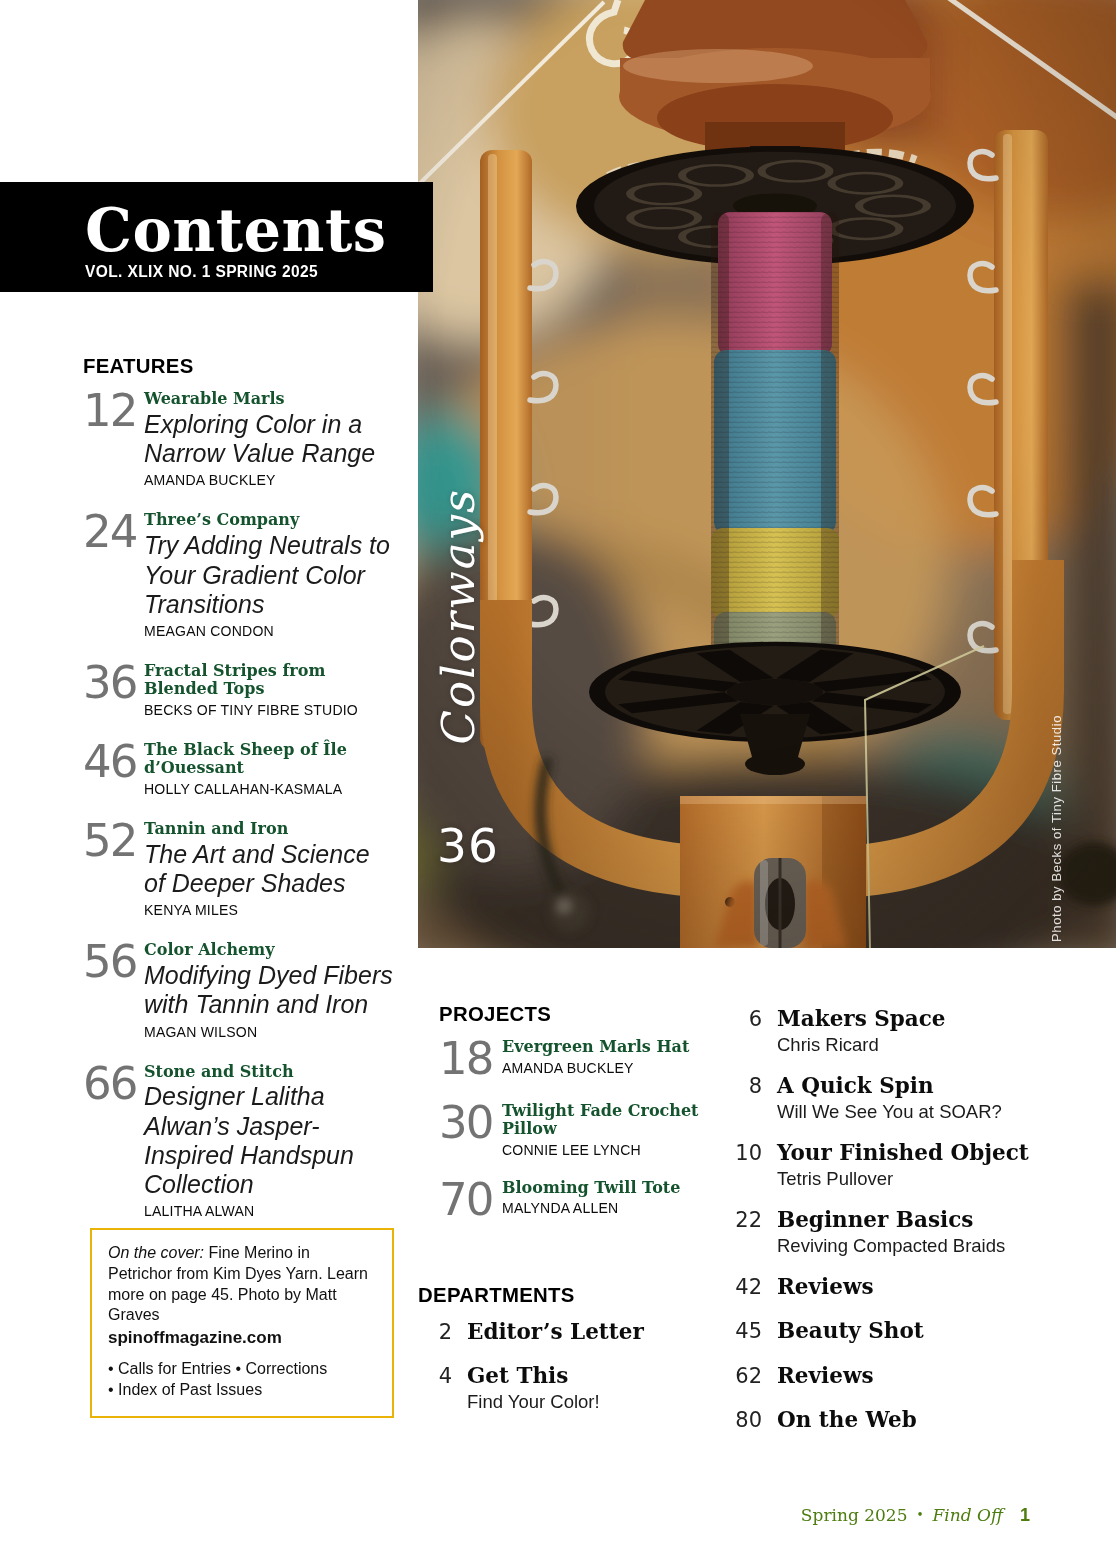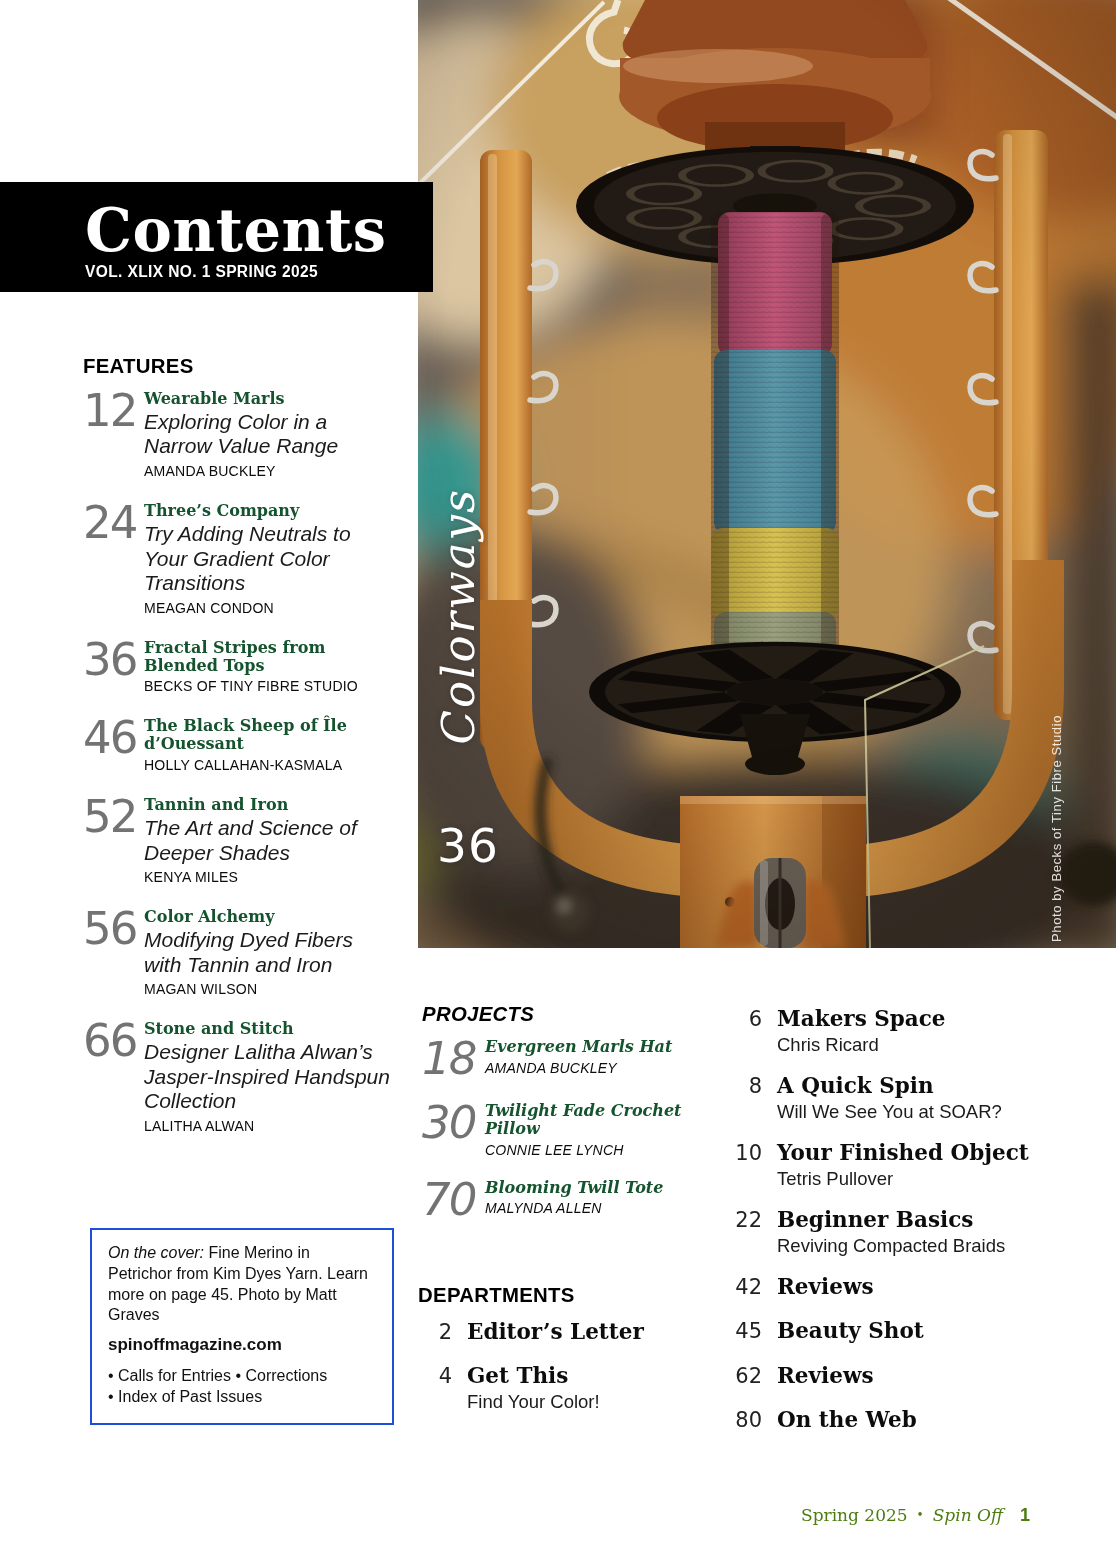--- a/index.html
+++ b/index.html
@@ -29,44 +29,44 @@
   .sec-h{font-size:21px;font-weight:bold;letter-spacing:.3px;color:#000;margin:0 0 12px 0;
          transform:scaleX(.97);transform-origin:left;}
 
   
   .features{position:absolute;left:83px;top:354px;width:330px;z-index:2;}
   .f-item{display:flex;margin-bottom:23px;}
   .f-num{flex:0 0 60px;font-family:"DejaVu Sans",sans-serif;font-size:45px;line-height:.95;
          color:#737373;letter-spacing:-2px;}
   .f-body{margin-left:1px;max-width:250px;}
   .f-title{font-family:"DejaVu Serif",serif;font-weight:bold;font-size:16px;line-height:1.12;color:#14532d;}
-  .f-sub{font-style:italic;font-size:21px;line-height:1.17;color:#1b1b1b;margin-top:2px;}
+  .f-sub{font-style:italic;font-size:25px;line-height:1.17;color:#1b1b1b;margin-top:2px;}
   .f-sub:empty{display:none;}
   .f-auth{font-size:14.5px;letter-spacing:.2px;margin-top:4px;color:#0c0c0c;transform:scaleX(.97);transform-origin:left;}
 
-  .projects{position:absolute;left:422px;top:1002px;width:310px;z-index:2;font-style:italic;}
+  .projects{position:absolute;left:439px;top:1002px;width:310px;z-index:2;}
   .projects .f-num{flex:0 0 62px;}
   .projects .f-item{margin-bottom:21px;}
 
   
   .departments{position:absolute;left:418px;top:1283px;width:310px;z-index:2;}
   .deps-right{position:absolute;left:728px;top:1006px;width:350px;z-index:2;}
   .d-item{display:flex;margin-bottom:17px;}
   .d-num{flex:0 0 34px;text-align:right;font-family:"DejaVu Sans",sans-serif;font-size:21px;
          color:#222;margin-right:15px;line-height:1.3;}
   .d-body{}
   .d-title{font-family:"DejaVu Serif",serif;font-weight:bold;font-size:21.5px;line-height:1.2;color:#0c0c0c;}
   .d-sub{font-size:18.5px;line-height:1.2;color:#1b1b1b;margin-top:2px;}
   .d-sub:empty{display:none;}
 
   
-  .cover{position:absolute;left:90px;top:1228px;width:304px;border:2px solid #1d4ed8;box-sizing:border-box;
+  .cover{position:absolute;left:90px;top:1228px;width:304px;border:2px solid #eab308;box-sizing:border-box;
          padding:13px 16px 15px;z-index:2;}
   .cover p{margin:0;font-size:16px;line-height:1.3;color:#111;}
-  .cover .url{font-weight:bold;font-size:17px;margin-top:8px;}
+  .cover .url{font-weight:bold;font-size:17px;margin-top:1px;}
   .cover .bullet{font-size:16px;line-height:1.32;}
   .cover .bullets{margin-top:9px;}
 
   
   .footer{position:absolute;top:1505px;right:86px;display:flex;align-items:baseline;
           font-family:"DejaVu Serif",serif;font-size:17px;color:#4d7c0f;z-index:2;}
   .footer .dot{margin:0 9px;font-size:12px;position:relative;top:-2px;}
   .footer .mag{font-style:italic;}
   .footer .pg{font-family:"Liberation Sans",sans-serif;font-weight:bold;font-size:18px;margin-left:17px;}
 </style>
@@ -447,17 +447,17 @@
     <p class="url">spinoffmagazine.com</p>
     <div class="bullets">
       <p class="bullet">• Calls for Entries • Corrections</p>
       <p class="bullet">• Index of Past Issues</p>
     </div>
   </div>
 
   <div class="footer">
     <span>Spring 2025</span>
     <span class="dot">•</span>
-    <span class="mag">Spin Off</span>
+    <span class="mag">Find Off</span>
     <span class="pg">1</span>
   </div>
 
 </div>
 
 </body></html>

